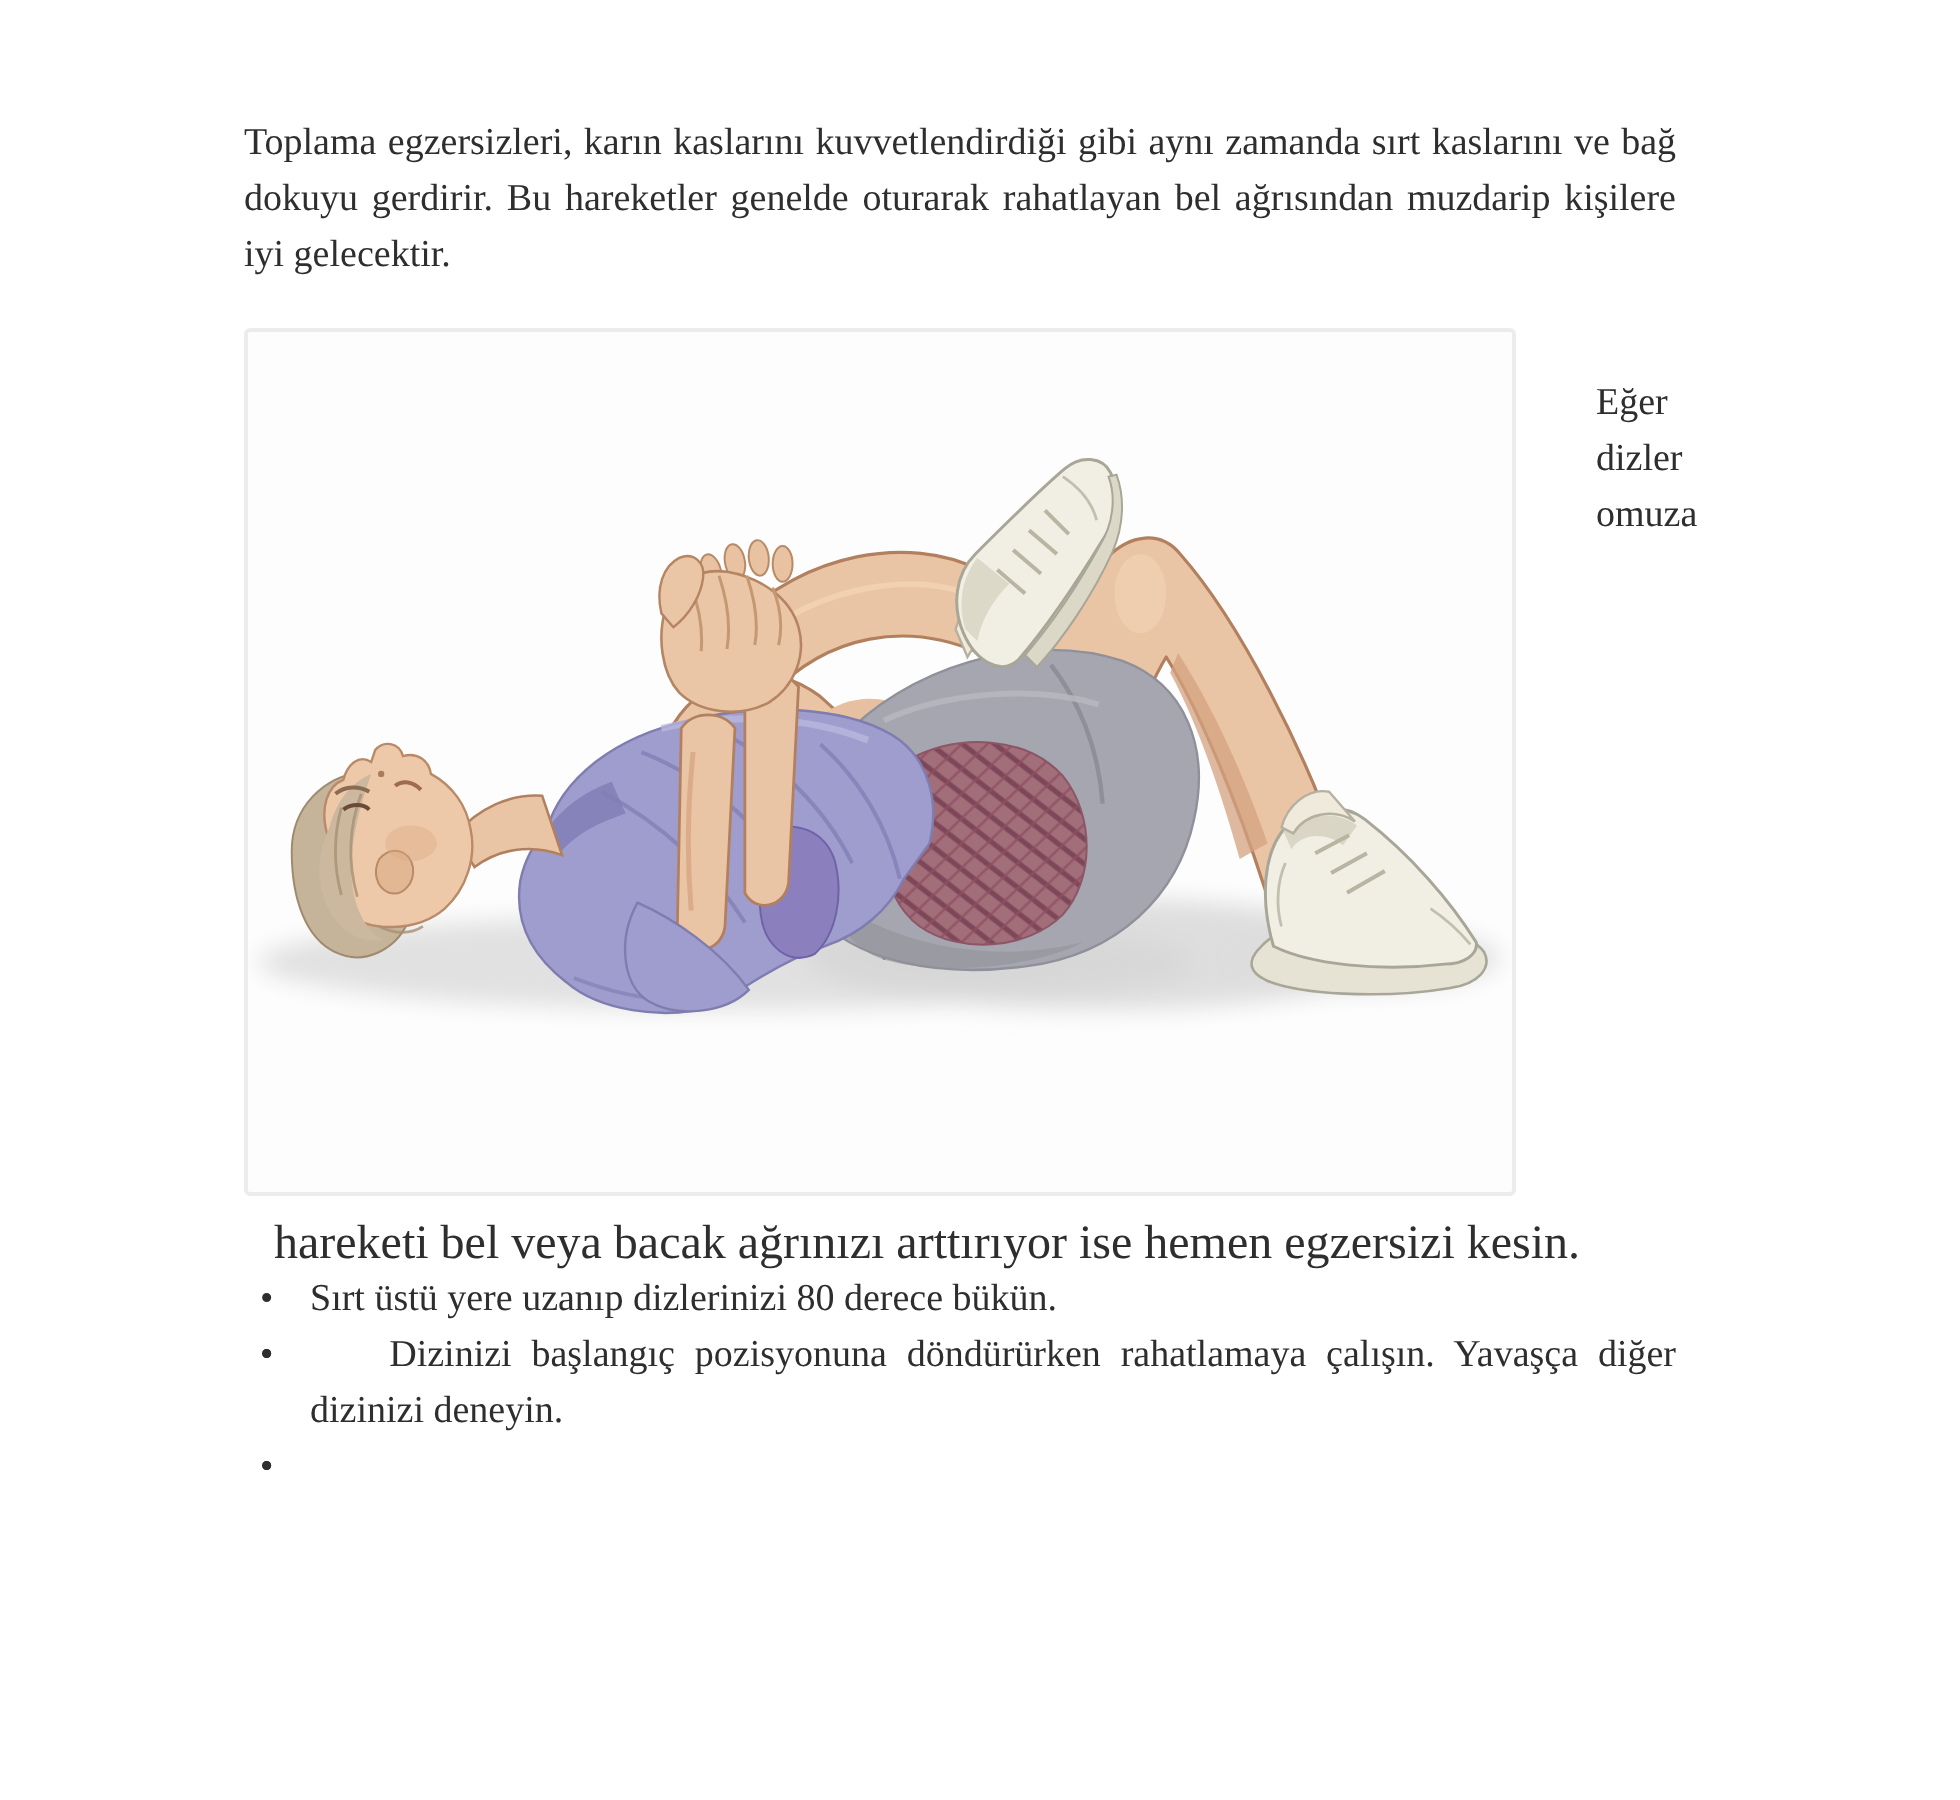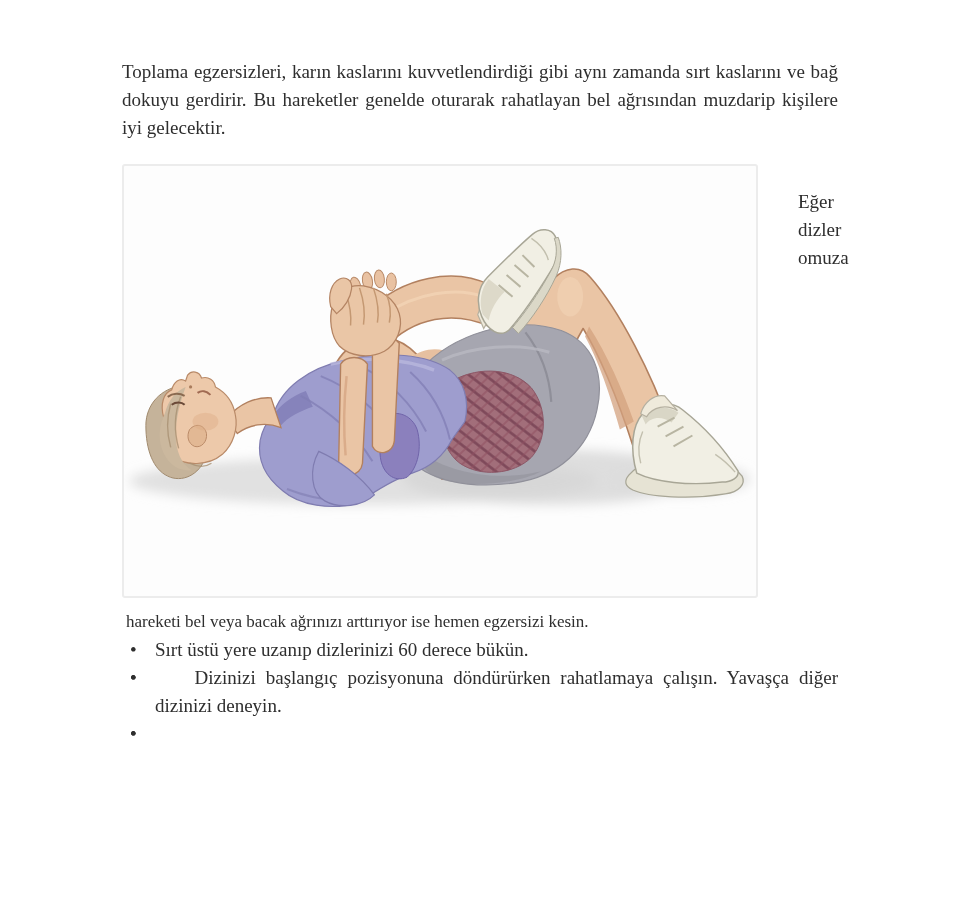--- a/index.html
+++ b/index.html
@@ -6,21 +6,21 @@
   body{width:980px;height:900px;overflow:hidden;
        font-family:"Liberation Serif","DejaVu Serif",serif;color:#2e2e2e;}
   .page{box-sizing:border-box;width:980px;padding:58px 142px 0 122px;}
   .intro{margin:0;font-size:19px;line-height:28px;text-align:justify;}
   .figure-row{position:relative;margin-top:22px;height:436px;}
   .frame{position:absolute;left:0;top:0;width:632px;height:430px;
          border:2px solid #ececec;border-radius:3px;background:#fdfdfd;}
   .frame svg{display:block;width:632px;height:430px;}
   .gutter{position:absolute;left:644px;top:24px;width:72px;
           font-size:19px;line-height:28px;text-align:left;margin-left:32px;}
-  .cont{margin:8px 0 0 4px;font-size:17px;line-height:28px;}
+  .cont{margin:8px 0 0 15px;font-size:24px;line-height:28px;}
   ul.bullets{list-style:none;margin:0;padding:0;font-size:19px;line-height:28px;}
   ul.bullets li{position:relative;padding-left:33px;text-align:justify;}
   ul.bullets .dot{position:absolute;left:8px;top:0;}
 </style>
 </head>
 <body>
 
 <div class="page">
 
   <p class="intro">Toplama egzersizleri, karın kaslarını kuvvetlendirdiği gibi aynı zamanda sırt kaslarını ve bağ dokuyu gerdirir. Bu hareketler genelde oturarak rahatlayan bel ağrısından muzdarip kişilere iyi gelecektir.</p>
@@ -138,21 +138,21 @@
       </svg>
     </div>
     <div class="gutter">Eğer dizler omuza</div>
   </div>
 
   <p class="cont">hareketi bel veya bacak ağrınızı arttırıyor ise hemen egzersizi kesin.</p>
 
   <ul class="bullets">
     <li>
       <span class="dot">•</span>
-      <span>Sırt üstü yere uzanıp dizlerinizi 60 derece bükün.</span>
+      <span>Sırt üstü yere uzanıp dizlerinizi 80 derece bükün.</span>
     </li>
     <li>
       <span class="dot">•</span>
     </li>
     <li>
       <span class="dot">•</span>
       <span>&nbsp;&nbsp;&nbsp;&nbsp;Dizinizi başlangıç pozisyonuna döndürürken rahatlamaya çalışın. Yavaşça diğer dizinizi deneyin.</span>
     </li>
     <li>
       <span class="dot">•</span>

